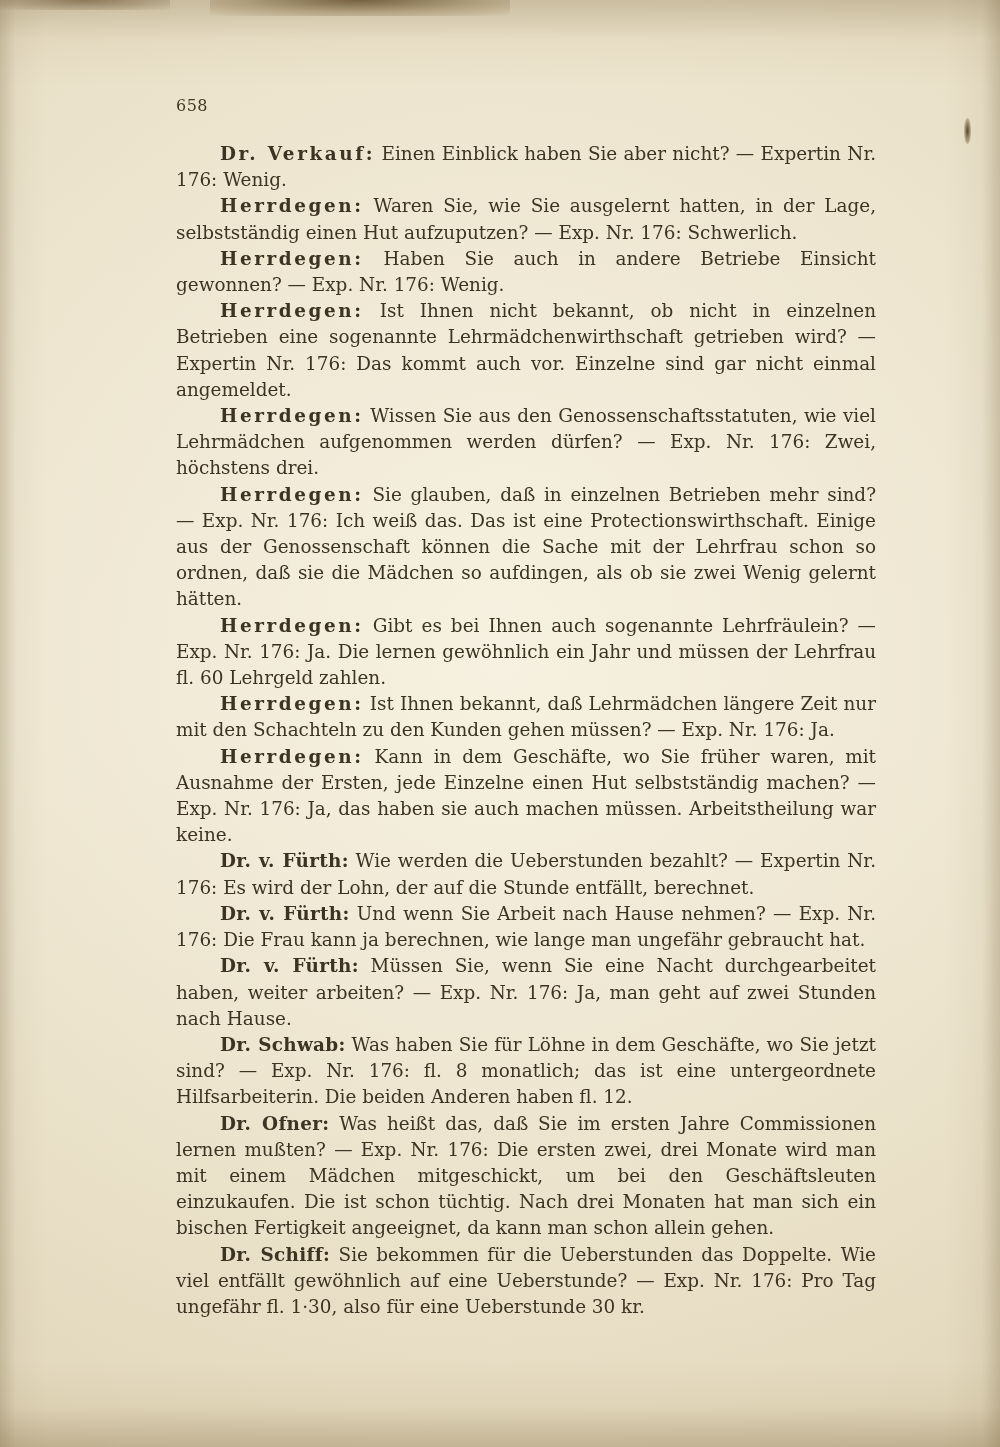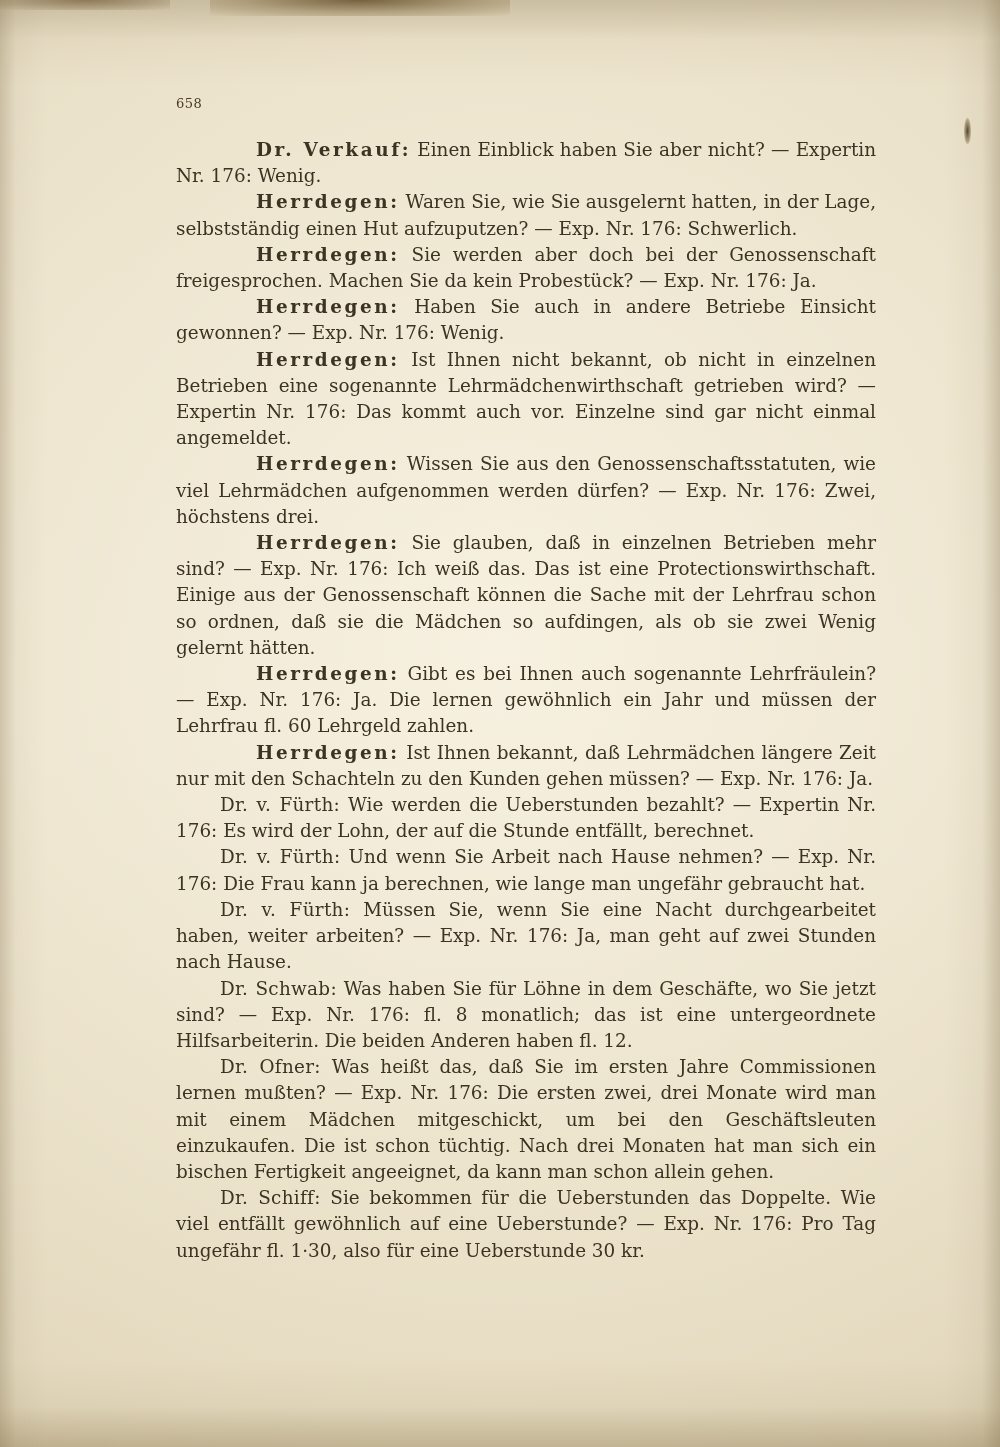--- a/index.html
+++ b/index.html
@@ -65,21 +65,21 @@
   }
 
   .content {
     position: absolute;
     left: 176px;
     top: 96px;
     width: 700px;
   }
 
   .folio {
-    font-size: 13px;
+    font-size: 16px;
     color: #463a26;
     letter-spacing: 0.5px;
     margin-bottom: 26px;
   }
 
   .body-text {
     font-size: 18.4px;
     line-height: 26.2px;
     color: #3c3322;
     text-align: justify;
@@ -89,24 +89,23 @@
   }
 
   .para {
     margin: 0;
     text-indent: 44px;
   }
 
   .speaker {
     font-weight: bold;
     letter-spacing: 2.6px;
-    margin-left: 36px;
   }
   .speaker-tight {
-    font-weight: normal;
+    font-weight: bold;
     letter-spacing: 0.3px;
   }
   
   .fraktur {
     font-family: "DejaVu Serif", serif;
     font-size: 18.4px;
   }
 </style>
 </head>
 <body>
@@ -115,27 +114,27 @@
   <div class="edge-blotch"></div>
   <div class="edge-blotch2"></div>
   <div class="right-mark"></div>
 
   <div class="content">
     <div class="folio">658</div>
 
     <div class="body-text">
       <p class="para"><span class="speaker">Dr. Verkauf:</span><span class="fraktur"> Einen Einblick haben Sie aber nicht? — Expertin Nr. 176: Wenig.</span></p>
       <p class="para"><span class="speaker">Herrdegen:</span><span class="fraktur"> Waren Sie, wie Sie ausgelernt hatten, in der Lage, selbstständig einen Hut aufzuputzen? — Exp. Nr. 176: Schwerlich.</span></p>
-      <p class="para"><span class="speaker">Herrdegen:</span><span class="fraktur"> Sie werden aber doch bei der Genossenschaft freigesprochen. Machen Sie da kein Probestück? — Exp. Nr. 176: Ja.</span></p>
       <p class="para"><span class="speaker">Herrdegen:</span><span class="fraktur"> Haben Sie auch in andere Betriebe Einsicht gewonnen? — Exp. Nr. 176: Wenig.</span></p>
       <p class="para"><span class="speaker">Herrdegen:</span><span class="fraktur"> Ist Ihnen nicht bekannt, ob nicht in einzelnen Betrieben eine sogenannte Lehrmädchenwirthschaft getrieben wird? — Expertin Nr. 176: Das kommt auch vor. Einzelne sind gar nicht einmal angemeldet.</span></p>
       <p class="para"><span class="speaker">Herrdegen:</span><span class="fraktur"> Wissen Sie aus den Genossenschaftsstatuten, wie viel Lehrmädchen aufgenommen werden dürfen? — Exp. Nr. 176: Zwei, höchstens drei.</span></p>
       <p class="para"><span class="speaker">Herrdegen:</span><span class="fraktur"> Sie glauben, daß in einzelnen Betrieben mehr sind? — Exp. Nr. 176: Ich weiß das. Das ist eine Protectionswirthschaft. Einige aus der Genossenschaft können die Sache mit der Lehrfrau schon so ordnen, daß sie die Mädchen so aufdingen, als ob sie zwei Wenig gelernt hätten.</span></p>
       <p class="para"><span class="speaker">Herrdegen:</span><span class="fraktur"> Gibt es bei Ihnen auch sogenannte Lehrfräulein? — Exp. Nr. 176: Ja. Die lernen gewöhnlich ein Jahr und müssen der Lehrfrau fl. 60 Lehrgeld zahlen.</span></p>
       <p class="para"><span class="speaker">Herrdegen:</span><span class="fraktur"> Ist Ihnen bekannt, daß Lehrmädchen längere Zeit nur mit den Schachteln zu den Kunden gehen müssen? — Exp. Nr. 176: Ja.</span></p>
+      <p class="para"><span class="speaker">Herrdegen:</span><span class="fraktur"> Kann in dem Geschäfte, wo Sie früher waren, mit Ausnahme der Ersten, jede Einzelne einen Hut selbstständig machen? — Exp. Nr. 176: Ja, das haben sie auch machen müssen. Arbeitstheilung war keine.</span></p>
       <p class="para"><span class="speaker-tight">Dr. v. Fürth:</span><span class="fraktur"> Wie werden die Ueberstunden bezahlt? — Expertin Nr. 176: Es wird der Lohn, der auf die Stunde entfällt, berechnet.</span></p>
       <p class="para"><span class="speaker-tight">Dr. v. Fürth:</span><span class="fraktur"> Und wenn Sie Arbeit nach Hause nehmen? — Exp. Nr. 176: Die Frau kann ja berechnen, wie lange man ungefähr gebraucht hat.</span></p>
       <p class="para"><span class="speaker-tight">Dr. v. Fürth:</span><span class="fraktur"> Müssen Sie, wenn Sie eine Nacht durchgearbeitet haben, weiter arbeiten? — Exp. Nr. 176: Ja, man geht auf zwei Stunden nach Hause.</span></p>
       <p class="para"><span class="speaker-tight">Dr. Schwab:</span><span class="fraktur"> Was haben Sie für Löhne in dem Geschäfte, wo Sie jetzt sind? — Exp. Nr. 176: fl. 8 monatlich; das ist eine untergeordnete Hilfsarbeiterin. Die beiden Anderen haben fl. 12.</span></p>
       <p class="para"><span class="speaker-tight">Dr. Ofner:</span><span class="fraktur"> Was heißt das, daß Sie im ersten Jahre Commissionen lernen mußten? — Exp. Nr. 176: Die ersten zwei, drei Monate wird man mit einem Mädchen mitgeschickt, um bei den Geschäftsleuten einzukaufen. Die ist schon tüchtig. Nach drei Monaten hat man sich ein bischen Fertigkeit angeeignet, da kann man schon allein gehen.</span></p>
       <p class="para"><span class="speaker-tight">Dr. Schiff:</span><span class="fraktur"> Sie bekommen für die Ueberstunden das Doppelte. Wie viel entfällt gewöhnlich auf eine Ueberstunde? — Exp. Nr. 176: Pro Tag ungefähr fl. 1·30, also für eine Ueberstunde 30 kr.</span></p>
 
     </div>
   </div>
 </div>

